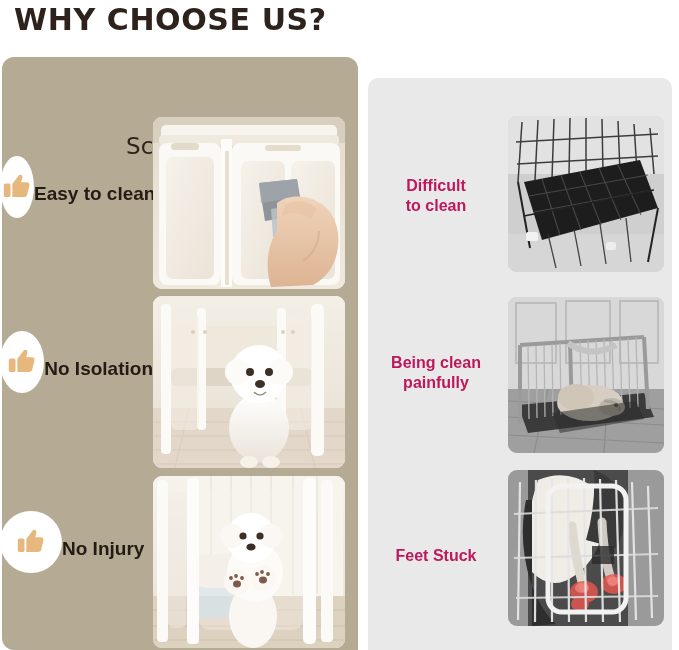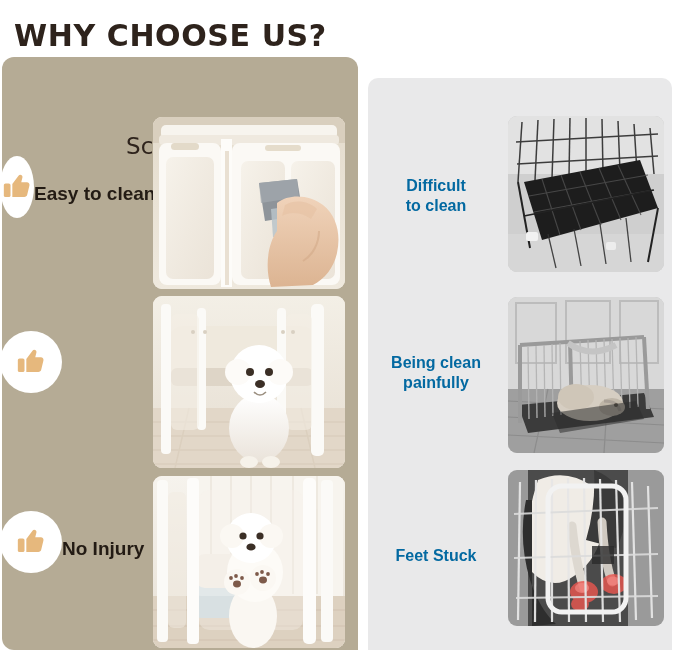--- a/index.html
+++ b/index.html
@@ -20,21 +20,20 @@
   .page-title {
     position: absolute;
     left: 14px;
     top: 2px;
     font-size: 30px;
     font-weight: 700;
     letter-spacing: 0.6px;
     color: #2e231c;
     font-family: "DejaVu Sans", sans-serif;
     white-space: nowrap;
-    margin-top: 16px;
   }
 
   
   .panel-pro {
     position: absolute;
     left: 2px;
     top: 57px;
     width: 356px;
     height: 593px;
     background: #b5ab95;
@@ -113,21 +112,21 @@
 
   
   .con-label {
     position: absolute;
     left: 374px;
     width: 124px;
     text-align: center;
     font-size: 16px;
     font-weight: 700;
     line-height: 1.25;
-    color: #0369a1;
+    color: #be185d;
     font-family: "Liberation Sans", sans-serif;
   }
   .con-label.c0 { top: 176px; }
   .con-label.c1 { top: 353px; }
   .con-label.c2 { top: 546px; }
 
   .con-photo {
     position: absolute;
     left: 508px;
     width: 156px;
@@ -160,20 +159,21 @@
   <div class="pro-label">Easy to clean</div>
 </div>
 
 <div class="pro-row r1">
   <div class="thumb-badge">
     <svg viewBox="0 0 32 32" width="34" height="34" aria-hidden="true">
       <path fill="#e6b87d" d="M11.6 13.1 17.4 5.3c.7-1 2.1-1.2 3-.4.6.5.9 1.3.7 2.1l-1.1 4.6h5.3c1.6 0 2.8 1.5 2.4 3l-2.1 8.8c-.3 1.2-1.4 2.1-2.7 2.1H11.6V13.1z"></path>
       <rect x="3.6" y="12.6" width="6.3" height="12.9" rx="1.6" fill="#e6b87d"></rect>
     </svg>
   </div>
+  <div class="pro-label">No Isolation</div>
 </div>
 
 <div class="pro-row r2">
   <div class="thumb-badge">
     <svg viewBox="0 0 32 32" width="34" height="34" aria-hidden="true">
       <path fill="#e6b87d" d="M11.6 13.1 17.4 5.3c.7-1 2.1-1.2 3-.4.6.5.9 1.3.7 2.1l-1.1 4.6h5.3c1.6 0 2.8 1.5 2.4 3l-2.1 8.8c-.3 1.2-1.4 2.1-2.7 2.1H11.6V13.1z"></path>
       <rect x="3.6" y="12.6" width="6.3" height="12.9" rx="1.6" fill="#e6b87d"></rect>
     </svg>
   </div>
   <div class="pro-label">No Injury</div>

